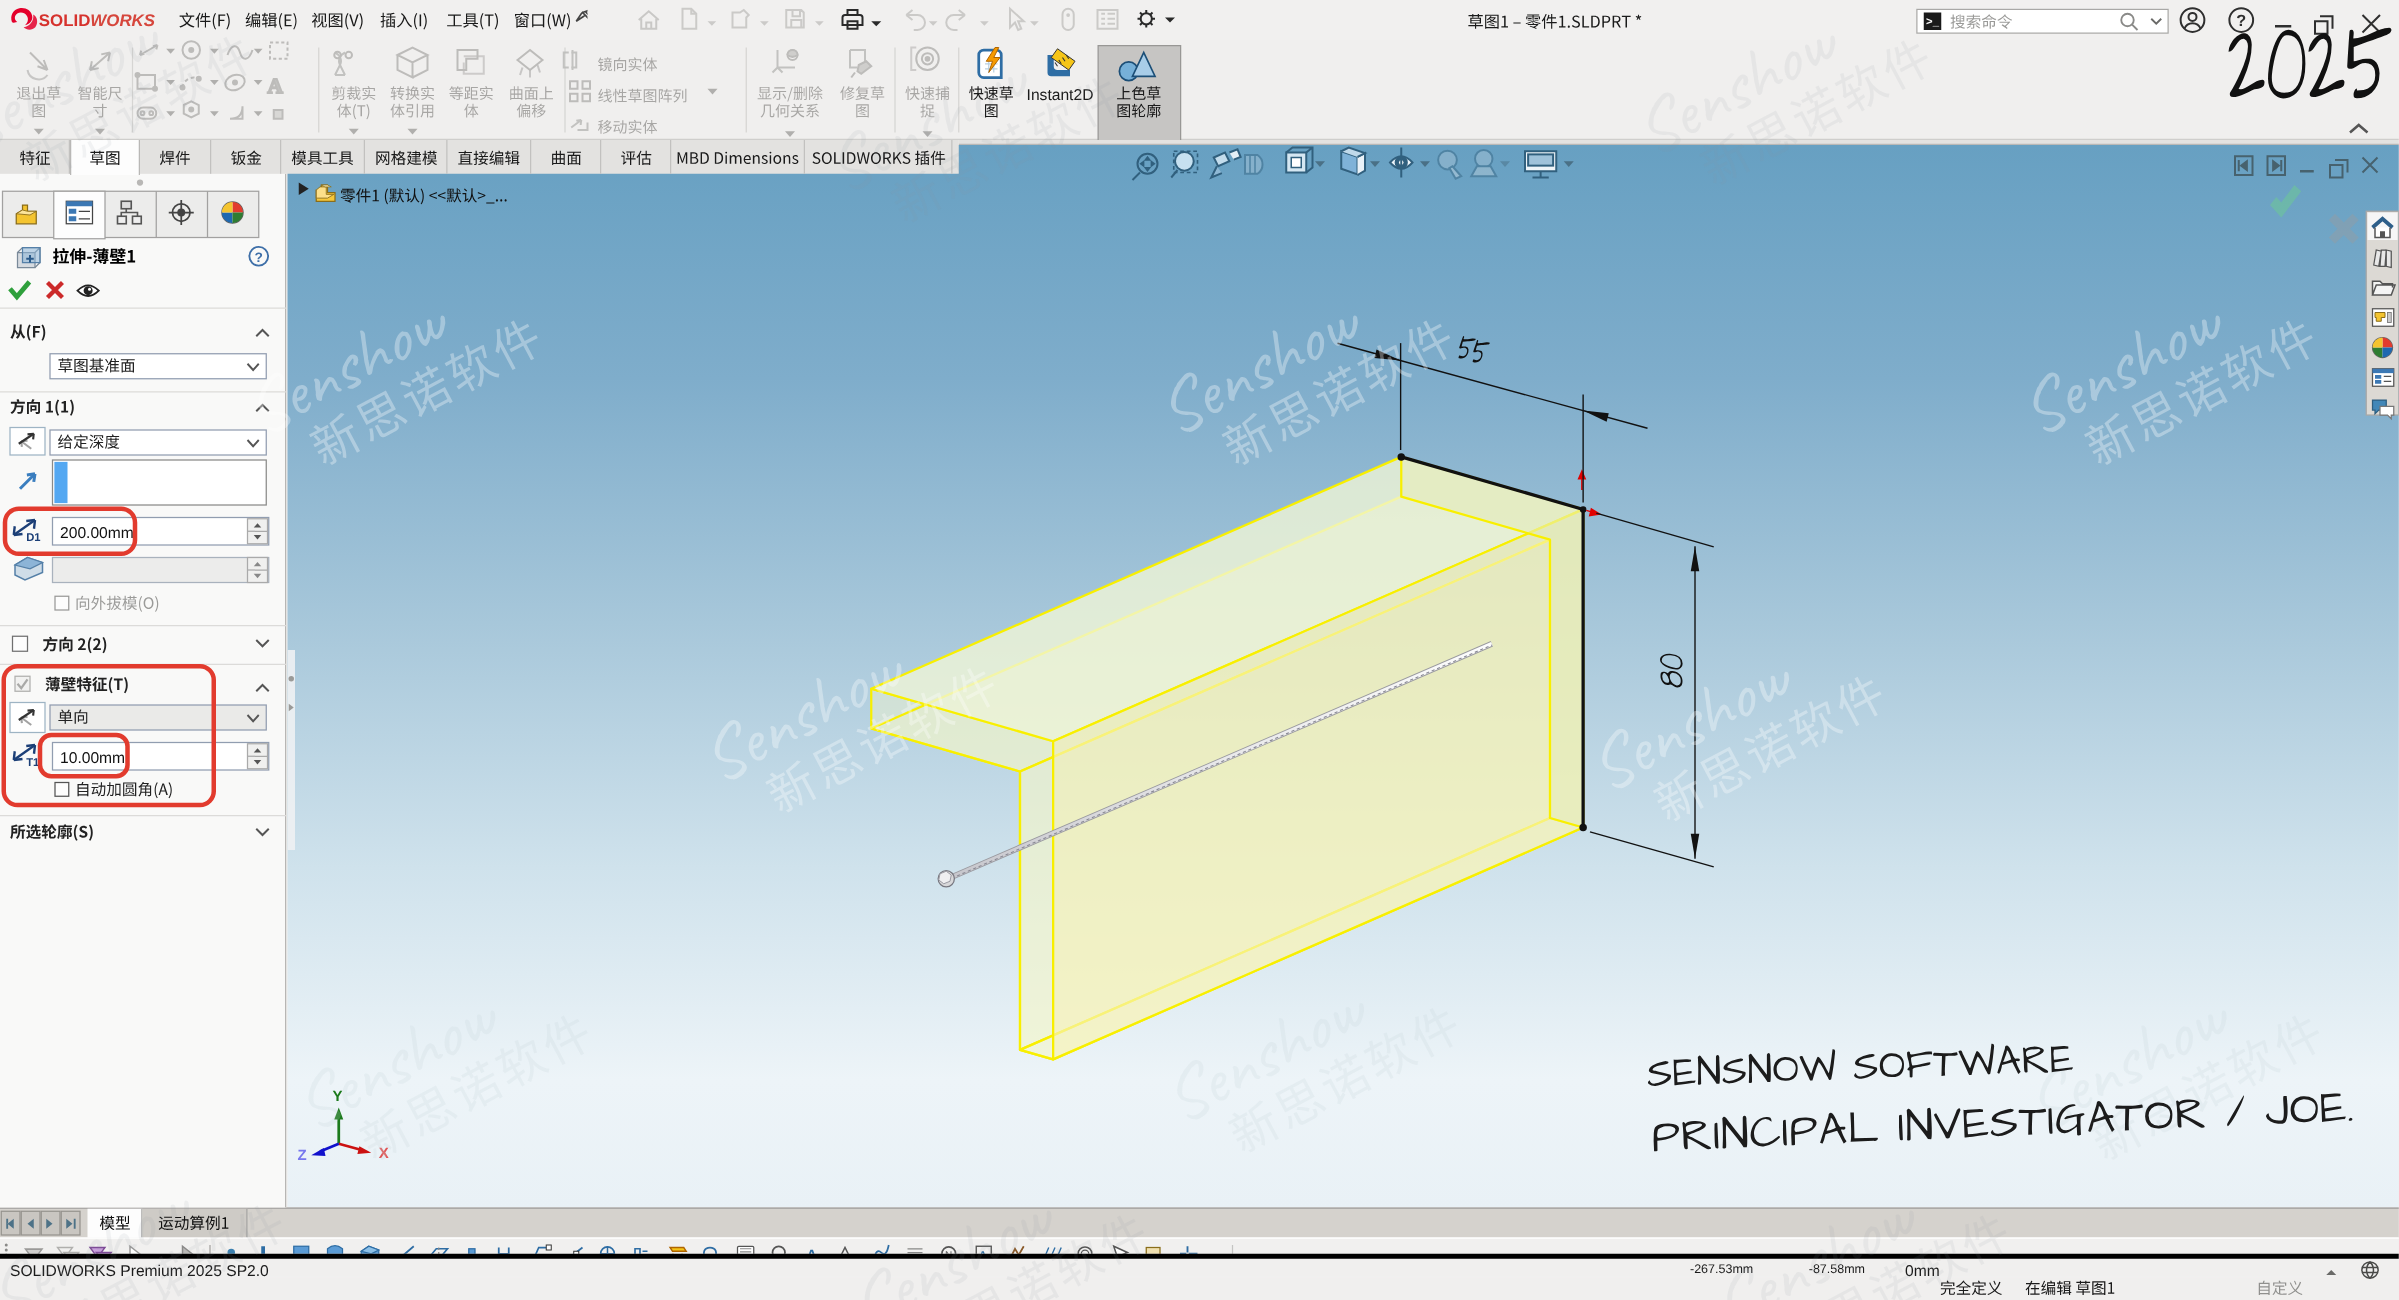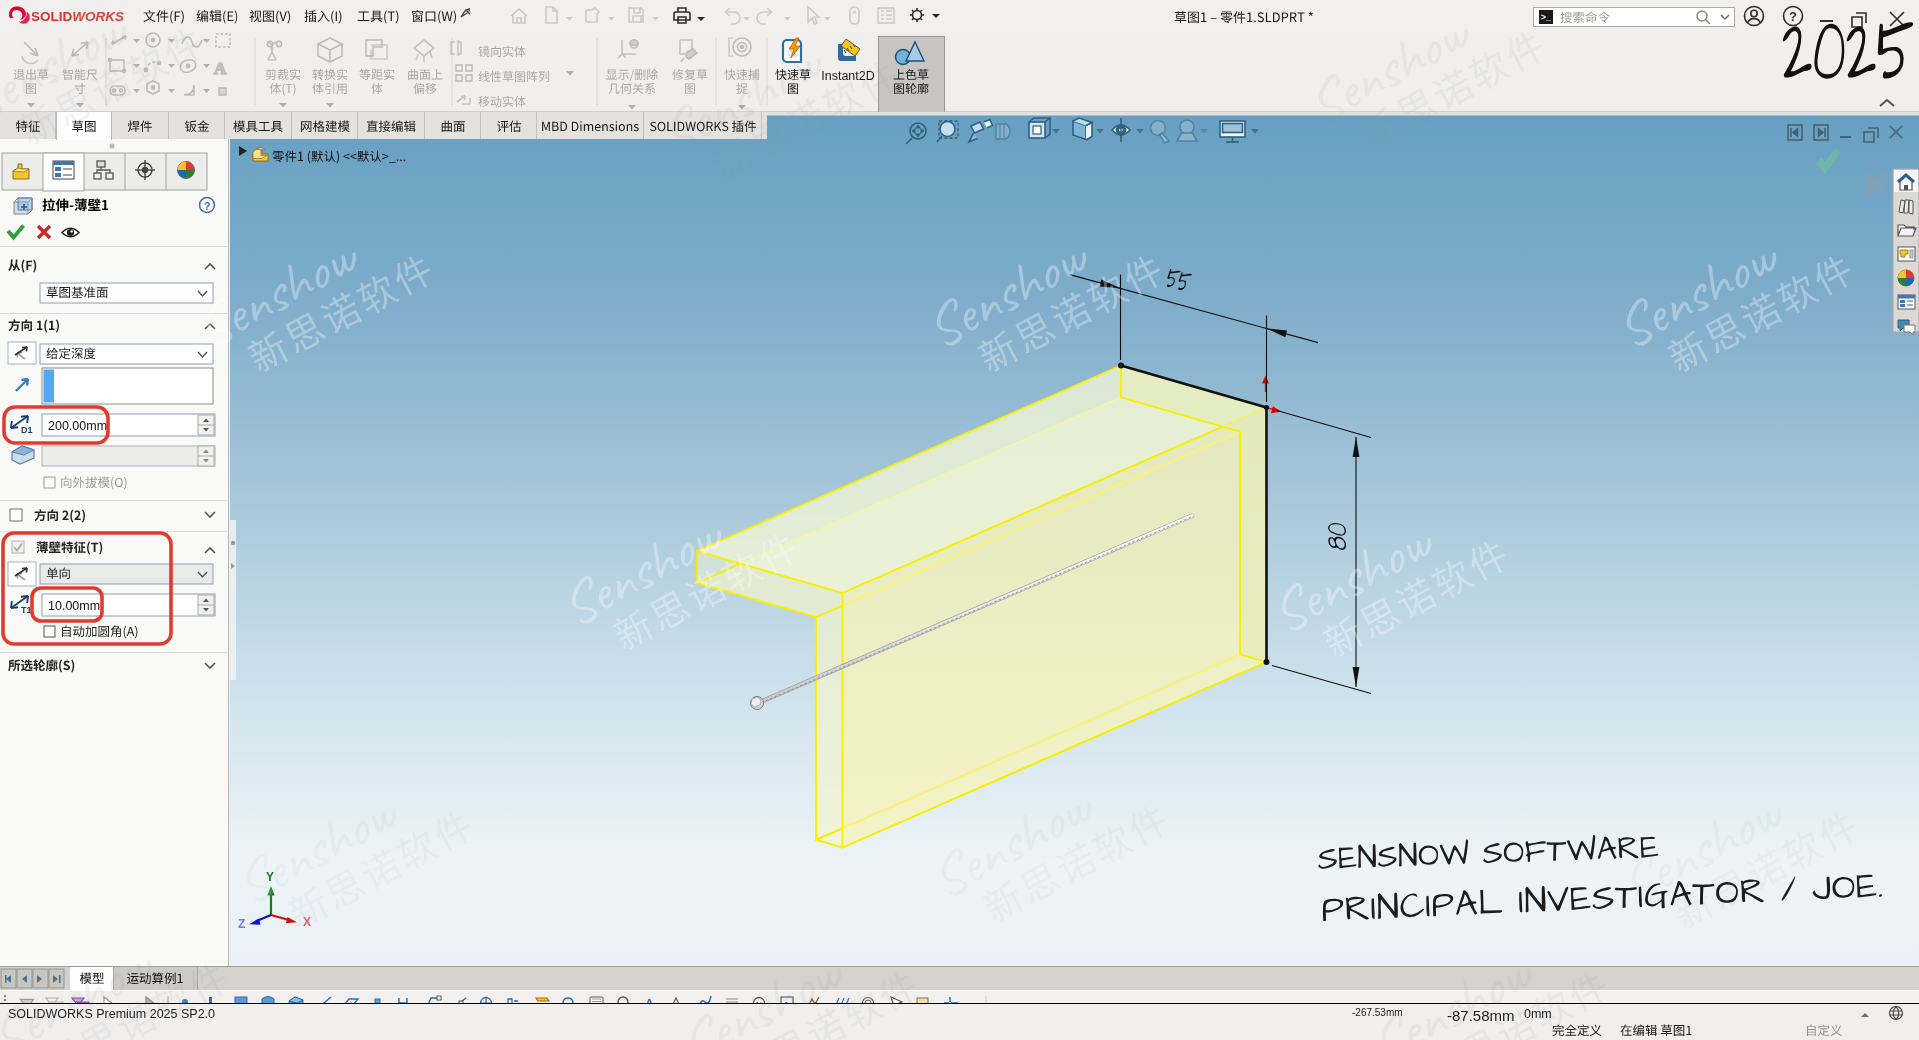--- a/index.html
+++ b/index.html
@@ -6,21 +6,21 @@
 .abs{position:absolute}
 #titlebar{left:0;top:0;width:1919px;height:32px;background:#f1f0ef}
 #ribbon{left:0;top:32px;width:1919px;height:80px;background:#f0efee;border-bottom:1px solid #cfcecc}
 #tabstrip{left:0;top:112px;width:767px;height:27px;background:#e3e2e0;z-index:6}
 #tabstrip2{left:767px;top:112px;width:1152px;height:4px;background:#e3e2e0;border-bottom:1px solid #b9b8b6}
 .tab{position:absolute;top:0;height:27px;border-right:1px solid #c2c1bf;color:#1b1b1b}
 #panel{left:0;top:139px;width:229px;height:827px;background:#f9f9f8;border-right:1px solid #b7b6b4;z-index:5}
 #viewport{left:230px;top:116px;width:1689px;height:850px;background:linear-gradient(#67a0c2,#7fadcb 22%,#a7c7da 45%,#cfe2ec 68%,#edf4f8 88%,#e9f1f6)}
 #bottomtabs{left:0;top:966px;width:1919px;height:24px;background:#d5d2cd;border-top:1px solid #9d9c9a}
 #filterbar{left:0;top:990px;width:1919px;height:32px;background:#f1f0ef;border-top:1px solid #ffffff}
-#statusbar{left:0;top:1003px;width:1919px;height:18px;background:#f0efee;border-top:1px solid #000000}
+#statusbar{left:0;top:1003px;width:1919px;height:18px;background:#f0efee;border-top:4px solid #000000}
 svg{display:block}
 .lat{position:absolute;color:#1b1b1b}
 </style></head>
 <body>
 <div class="abs" id="titlebar">
 <svg class="abs" style="left:0;top:0" width="470" height="32">
 <g transform="translate(7,4) scale(0.85)">
         <path d="M3 16 C1 10 4 4 10 3 C16 2 21 5 22 10 C23 14 20 18 15 19 C18 17 19 13 17 10 C15 7 11 6 8 8 C5 10 5 14 8 16 C4 17 4 17 3 16 Z" fill="#e4002b"></path>
         <path d="M14 21 C20 20 24 15 23 9 C27 11 28 17 25 21 C22 24 17 24 14 21 Z" fill="#e4002b" opacity="0.85"></path>
       </g>
@@ -737,21 +737,21 @@
       <g transform="translate(952,14)">
         <path d="M-8 -2 h5 m2 0 h7 m-8 -6 v5 m0 2 v5" stroke="#2e6da4" stroke-width="1.5"></path>
       </g>
       <path transform="translate(958.3999999999994,22) scale(0.62)" d="M-6 -7 h12 l-4.5 6 v7 l-3 -2 v-5 Z" fill="#c9a0dc" stroke="#7d4a96" stroke-width="1.1"></path>
       <line x1="986" y1="5" x2="986" y2="28" stroke="#c5c4c2" stroke-width="1"></line>
     </svg>
 </div>
 <div class="abs" id="statusbar">
 <span class="lat" style="left:8px;top:3px;font-size:12.5px">SOLIDWORKS Premium 2025 SP2.0</span>
 <span class="lat" style="left:1352px;top:3px;font-size:10px">-267.53mm</span>
-<span class="lat" style="left:1447px;top:3px;font-size:15px">-87.58mm</span>
+<span class="lat" style="left:1447px;top:3px;font-size:10px">-87.58mm</span>
 <span class="lat" style="left:1524px;top:3px;font-size:12.5px">0mm</span>
 <svg class="abs" style="left:1858px;top:6px" width="14" height="8">
       <path d="M3 7 l4 -4 4 4 Z" fill="#6a6a68"></path>
     </svg>
 <svg class="abs" style="left:1888px;top:1px" width="17" height="16" fill="none" stroke="#4a4a48" stroke-width="1.2">
       <ellipse cx="8" cy="8" rx="6.5" ry="6.5"></ellipse>
       <path d="M2 6 h12 M2 10 h12 M8 1.5 a9 9 0 0 0 0 13 M8 1.5 a9 9 0 0 1 0 13"></path>
     </svg>
 </div>
 <svg style="position:absolute;left:0;top:0;pointer-events:none;z-index:20" width="1919" height="1040">

